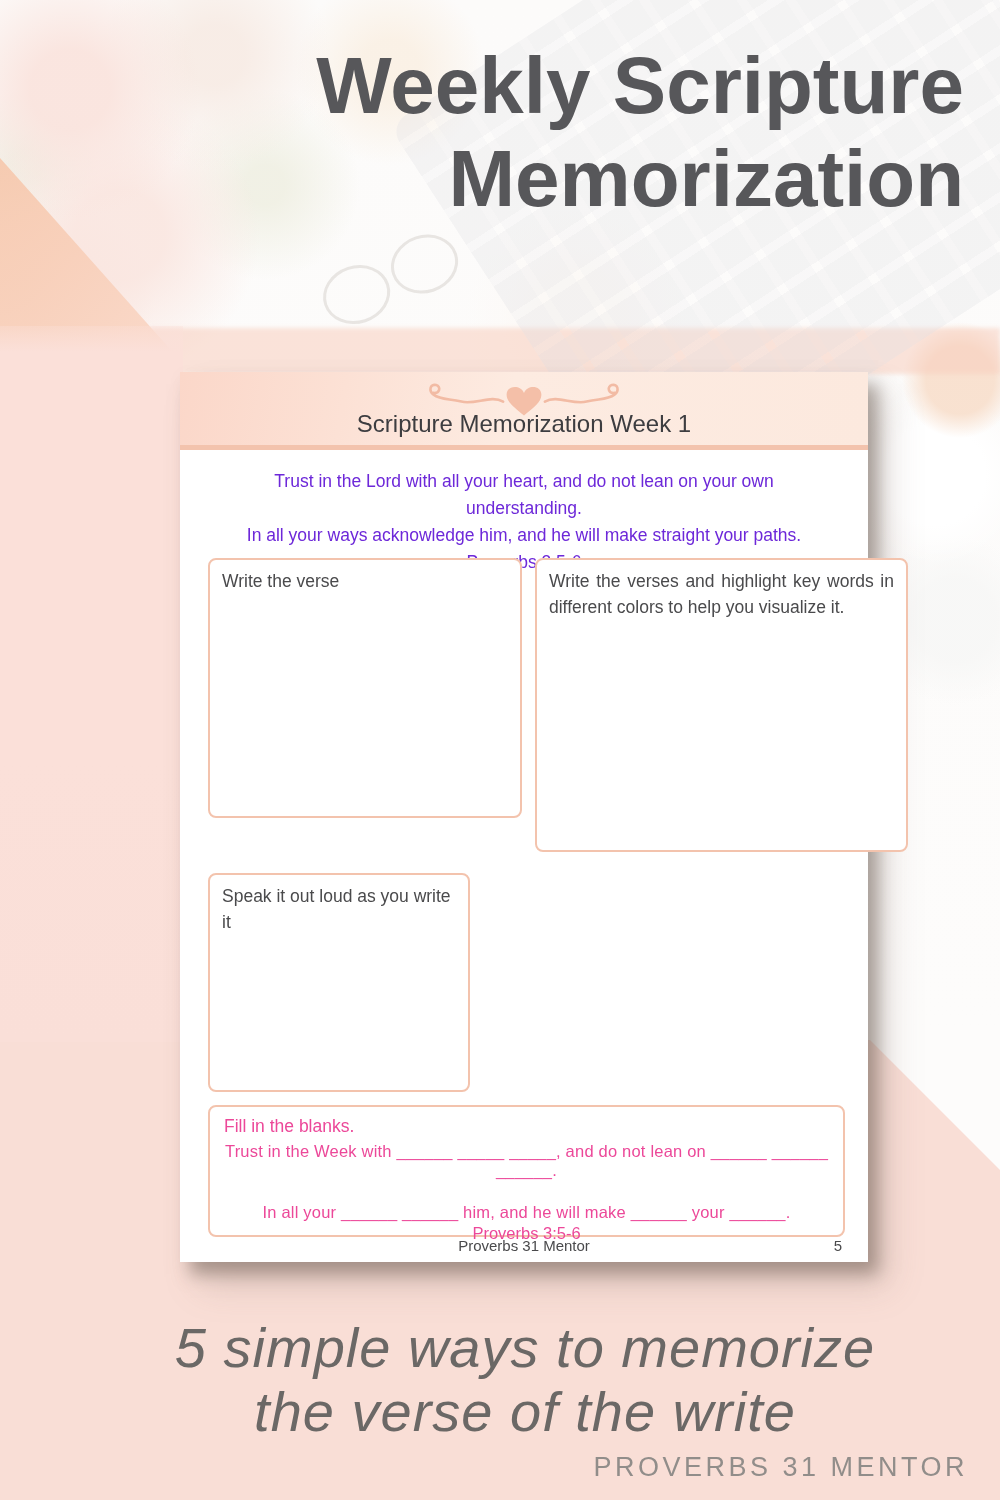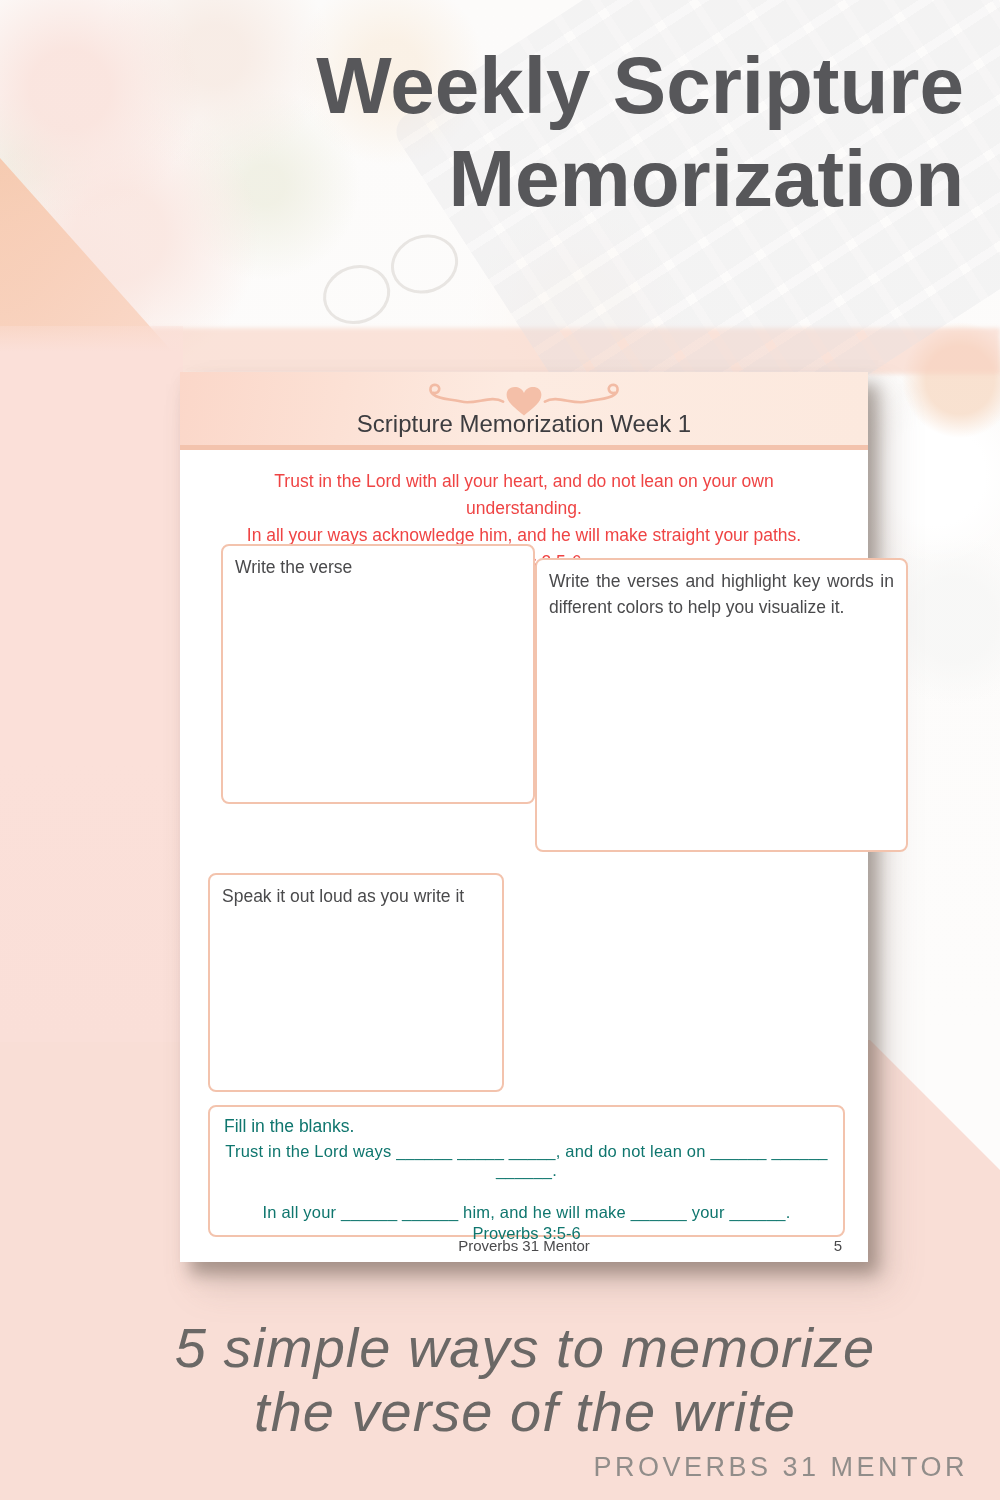--- a/index.html
+++ b/index.html
@@ -82,37 +82,37 @@
     background:linear-gradient(100deg,#fbd7c9 0%, #fdebe1 48%, #fce9de 100%);
     border-bottom:5px solid #f3c3ad;
   }
   .ws-ornament { position:absolute; top:7px; left:50%; transform:translateX(-50%); }
   .ws-title {
     position:absolute; bottom:7px; left:0; right:0; text-align:center;
     font-size:24px; color:#3d3d40;
   }
   .ws-verse {
     position:absolute; top:96px; left:36px; right:36px; text-align:center;
-    font-size:17.5px; line-height:27px; color:#ef4444;
+    font-size:17.5px; line-height:27px; color:#6d28d9;
   }
   .ws-verse .ref { margin-top:0px; }
 
   .activity-box {
     position:absolute; border:2px solid #f3c3ad; border-radius:8px;
     background:#fff; padding:8px 12px; font-size:17.5px; line-height:26px; color:#4a4a4c;
   }
-  .box-0 { left:28px;  top:172px; width:314px; height:260px;margin-left:13px; }
+  .box-0 { left:28px;  top:186px; width:314px; height:260px; }
   .box-1 { left:355px; top:186px; width:373px; height:294px; text-align:justify; }
-  .box-2 { left:28px;  top:501px; width:296px; height:219px; }
+  .box-2 { left:28px;  top:501px; width:262px; height:219px; }
   .box-3 { left:355px; top:501px; width:310px; height:219px; }
 
   .fill-box {
     position:absolute; left:28px; top:733px; width:637px; height:132px;
     border:2px solid #f3c3ad; border-radius:8px; background:#fff;
-    padding:7px 14px; color:#0f766e;
+    padding:7px 14px; color:#ec4899;
   }
   .fill-label { font-size:17.5px; line-height:24px; }
   .fill-line-1 { text-align:center; font-size:16.5px; margin-top:4px; letter-spacing:.2px; }
   .fill-line-2 { text-align:center; font-size:16.5px; margin-top:23px; letter-spacing:.2px; }
   .fill-ref { text-align:center; font-size:16.5px; margin-top:2px; }
 
   .ws-footer { position:absolute; left:0; right:0; bottom:3px; height:22px; }
   .ws-brand { position:absolute; left:0; right:0; text-align:center; font-size:15px; color:#4a4a4c; }
   .ws-page  { position:absolute; right:26px; top:0; font-size:15px; color:#4a4a4c; }
 
@@ -167,21 +167,21 @@
     </div>
     <div class="activity-box box-1">
       <span>Write the verses and highlight key words in different colors to help you visualize it.</span>
     </div>
     <div class="activity-box box-2">
       <span>Speak it out loud as you write it</span>
     </div>
 
     <div class="fill-box">
       <div class="fill-label">Fill in the blanks.</div>
-      <div class="fill-line-1">Trust in the Lord ways ______ _____ _____,  and do not lean on ______ ______ ______.</div>
+      <div class="fill-line-1">Trust in the Week with ______ _____ _____,  and do not lean on ______ ______ ______.</div>
       <div class="fill-line-2">In all your ______ ______ him, and he will make ______ your ______.</div>
       <div class="fill-ref">Proverbs 3:5-6</div>
     </div>
 
     <div class="ws-footer">
       <div class="ws-brand">Proverbs 31 Mentor</div>
       <div class="ws-page">5</div>
     </div>
 
   </div>

